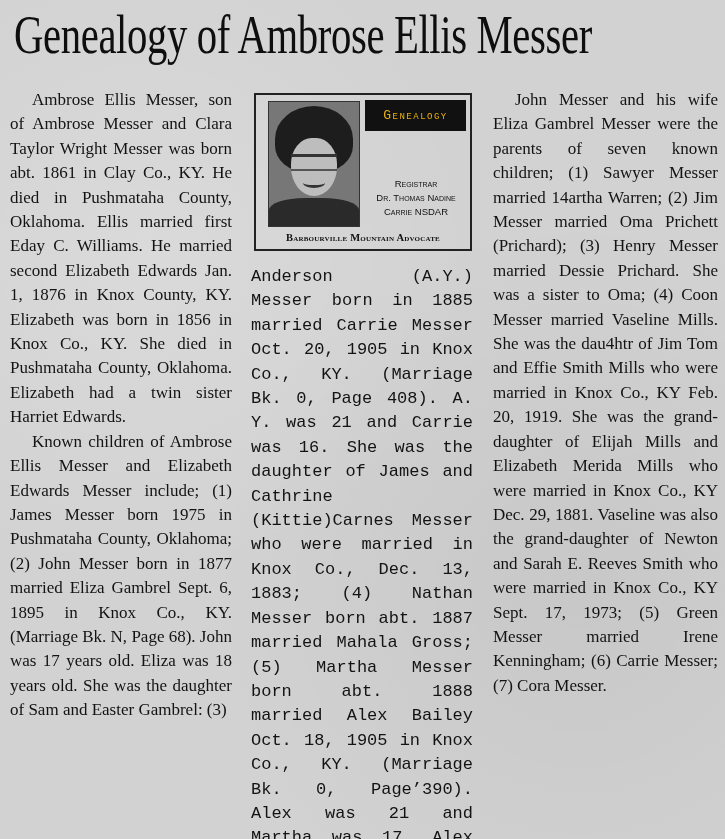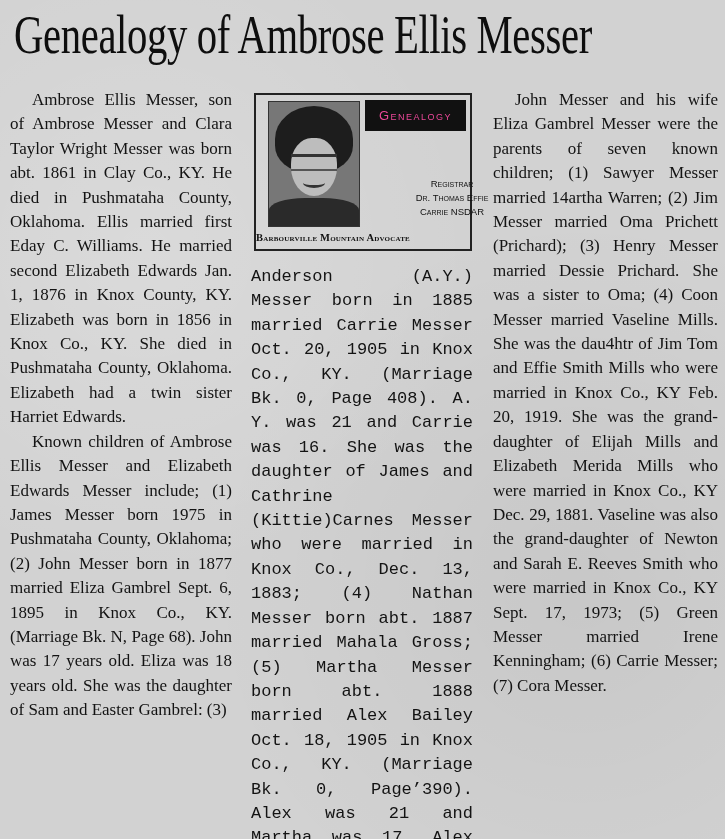--- a/index.html
+++ b/index.html
@@ -58,38 +58,38 @@
   .photo .smile {
     position: absolute; left: 34px; top: 76px; width: 22px; height: 7px;
     border-bottom: 3px solid #333; border-radius: 0 0 50% 50%;
   }
   .photo .body {
     position: absolute; left: 0; top: 96px; width: 90px; height: 30px;
     background: #2a2a2a; border-radius: 40% 40% 0 0;
   }
   .badge {
     position: absolute; left: 109px; top: 5px; width: 101px; height: 31px;
-    background: #111; color: #ec4899;
-    font-family: Liberation Sans, sans-serif; font-size: 13px;
+    background: #111; color: #eab308;
+    font-family: Liberation Mono, monospace; font-size: 13px;
     letter-spacing: 1.5px; text-align: center; line-height: 31px;
     font-variant: small-caps;
   }
   .author {
     position: absolute; left: 104px; top: 40px; width: 112px;
     text-align: center; font-style: italic; font-weight: bold;
     font-size: 14.5px; line-height: 19px;
   }
   .role {
     position: absolute; left: 104px; top: 82px; width: 112px;
     text-align: center; font-family: "Liberation Sans", sans-serif;
-    font-size: 9.5px; line-height: 14px; font-variant: small-caps; padding-left: 36px;
+    font-size: 9.5px; line-height: 14px; font-variant: small-caps;
   }
   .paper-name {
     position: absolute; left: 0; top: 137px; width: 214px;
-    text-align: left; font-weight: bold; font-size: 10.5px;
+    text-align: center; font-weight: bold; font-size: 10.5px;
     font-variant: small-caps; letter-spacing: 0.2px;
   }
 </style>
 </head>
 <body>
 
 <div class="paper">
 
   <div class="headline">Genealogy of Ambrose Ellis Messer</div>
 
@@ -102,21 +102,21 @@
     <div class="photo" title="Portrait photo of Nadine Davis Smith">
       <div class="hair"></div>
       <div class="face"></div>
       <div class="glasses"></div>
       <div class="smile"></div>
       <div class="body"></div>
     </div>
     <div class="badge">Genealogy</div>
     <div class="role">
       <div>Registrar</div>
-      <div>Dr. Thomas Effie</div>
+      <div>Dr. Thomas Nadine</div>
       <div>Carrie NSDAR</div>
     </div>
     <div class="paper-name">Barbourville Mountain Advocate</div>
   </div>
 
   <div class="col col2">
     <p class="noindent">Anderson (A.Y.) Messer born in 1885 married Carrie Messer Oct. 20, 1905 in Knox Co., KY. (Marriage Bk. 0, Page 408). A. Y. was 21 and Carrie was 16. She was the daughter of James and Cathrine (Kittie)Carnes Messer who were married in Knox Co., Dec. 13, 1883; (4) Nathan Messer born abt. 1887 married Mahala Gross; (5) Martha Messer born abt. 1888 married Alex Bailey Oct. 18, 1905 in Knox Co., KY. (Marriage Bk. 0, Page’390). Alex was 21 and Martha was 17. Alex was the son of Ellis and Mary (Polly) Bailey; (6) Jefferson Messer born abt. 1890; (7) Lige Messer born abt.</p>
   </div>
 
   <div class="col col3">

